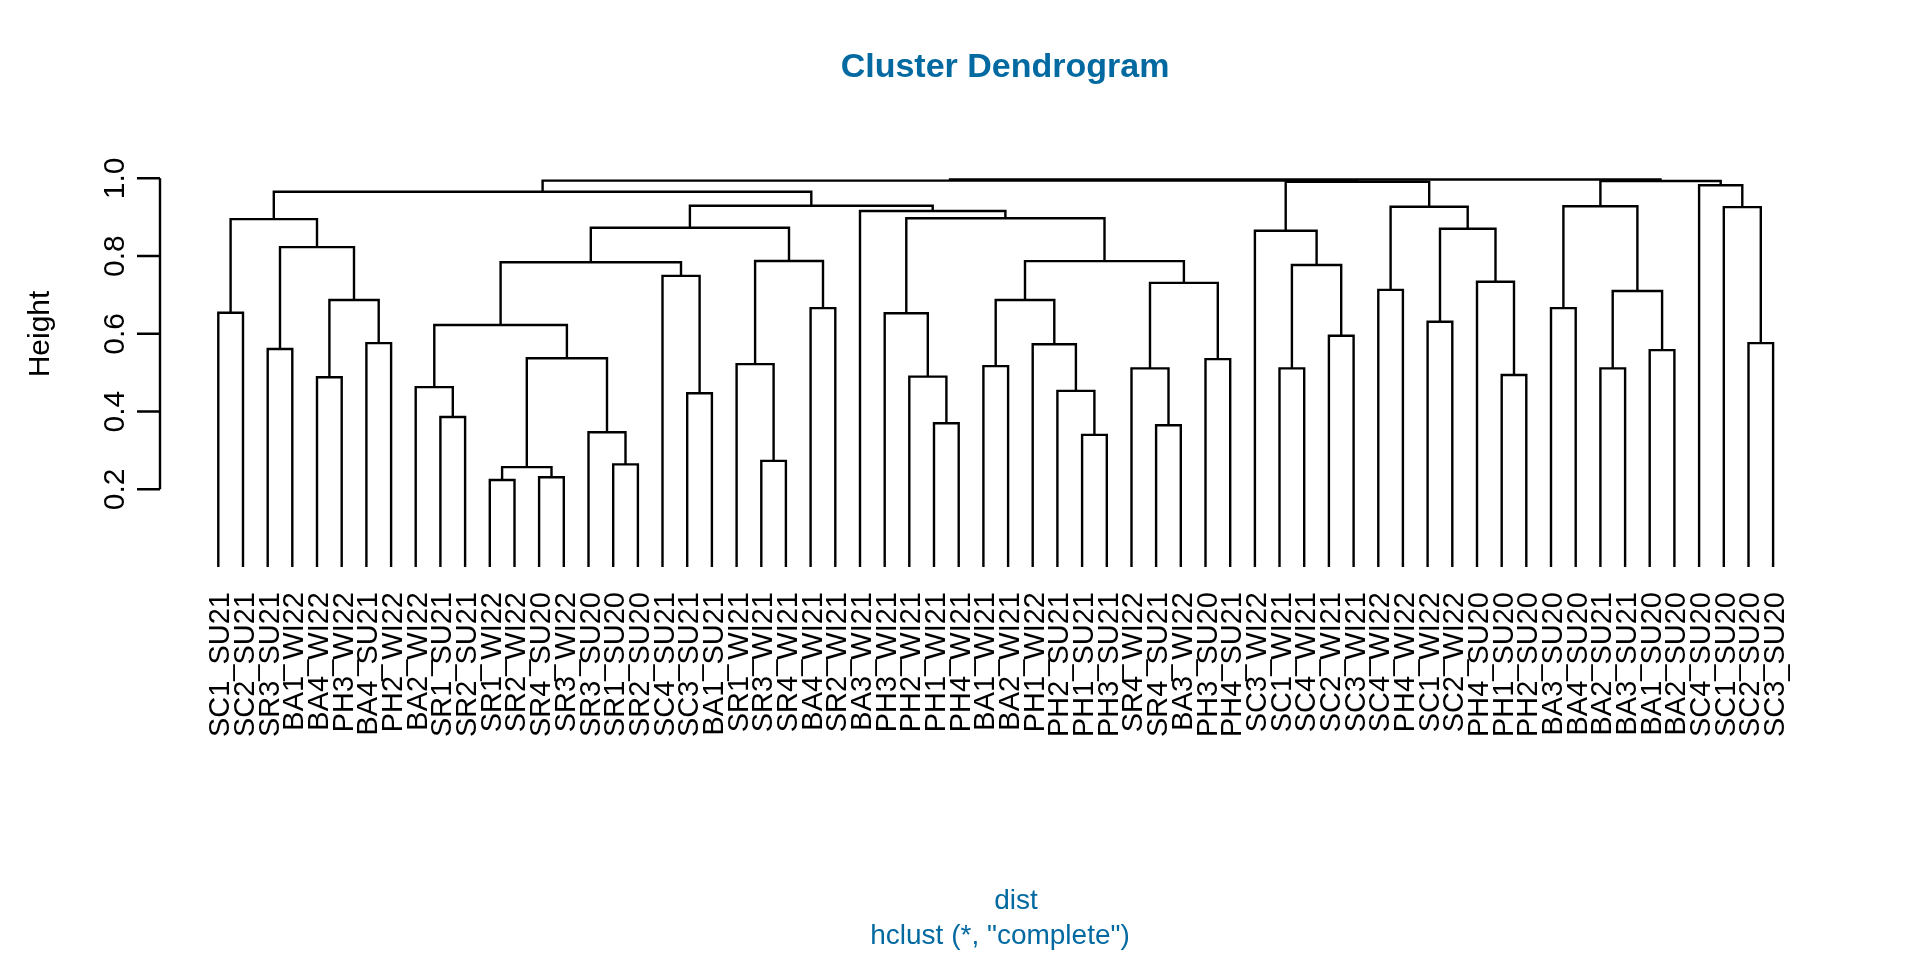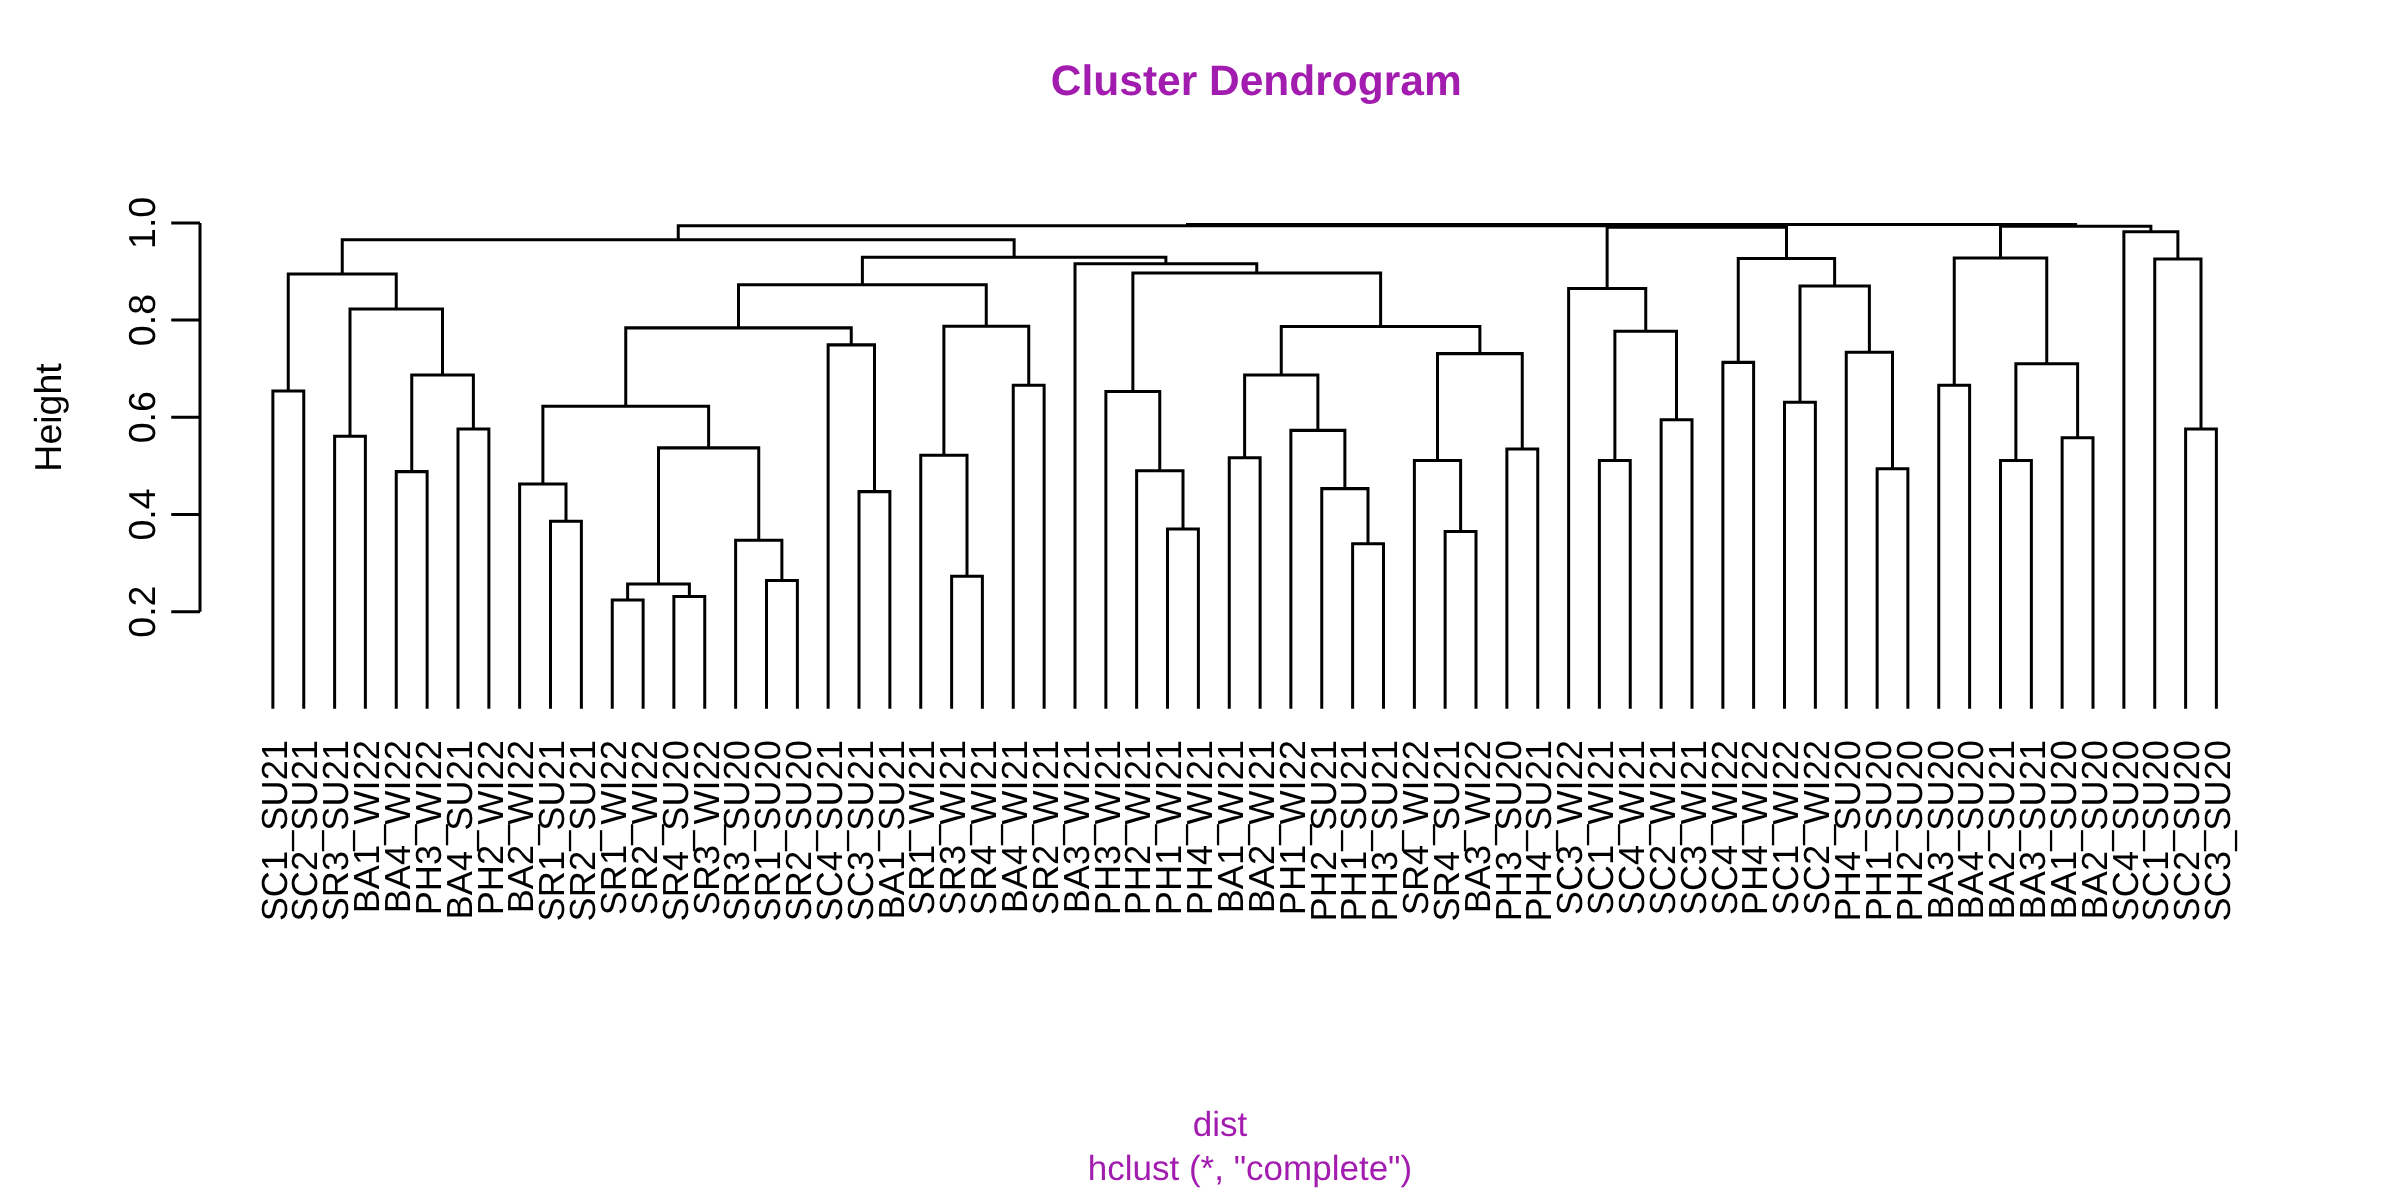--- a/index.html
+++ b/index.html
@@ -1,20 +1,20 @@
 <!DOCTYPE html>
 <html><head>
 <meta charset="utf-8">
 <style>
   html,body{margin:0;padding:0;background:#ffffff;}
   .page{position:relative;width:1920px;height:960px;background:#ffffff;overflow:hidden;
-        font-family:"Liberation Sans", sans-serif;color:#a21caf;}
+        font-family:"Liberation Sans", sans-serif;color:#0369a1;}
   .chart-title{position:absolute;left:1005px;top:46px;transform:translateX(-50%);
         font-size:34px;font-weight:bold;white-space:nowrap;}
-  .xlab1{position:absolute;left:976px;top:884px;transform:translateX(-50%);
+  .xlab1{position:absolute;left:1016px;top:884px;transform:translateX(-50%);
         font-size:28px;white-space:nowrap;}
   .xlab2{position:absolute;left:1000px;top:919px;transform:translateX(-50%);
         font-size:28px;white-space:nowrap;}
   svg{position:absolute;left:0;top:0;}
   svg text{font-family:"Liberation Sans", sans-serif;fill:#000;}
 </style>
 </head>
 <body>
 
 <div class="page">

